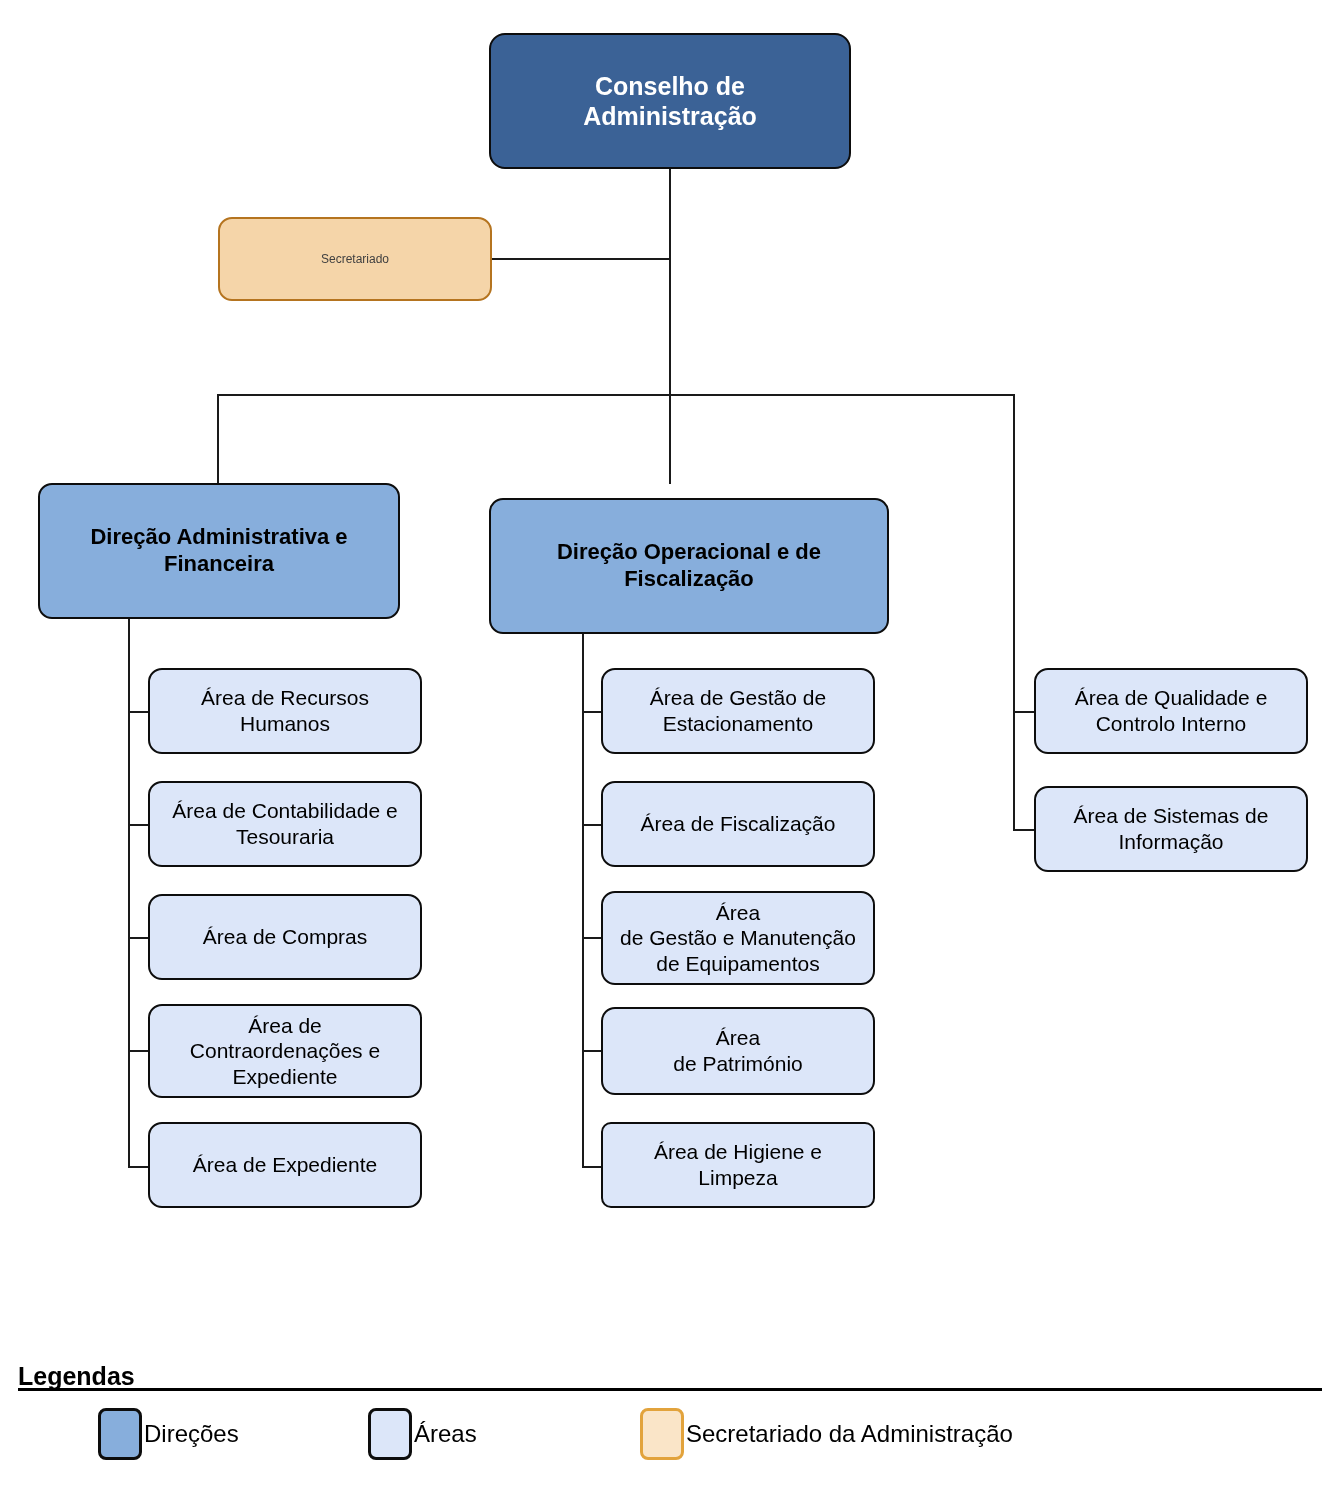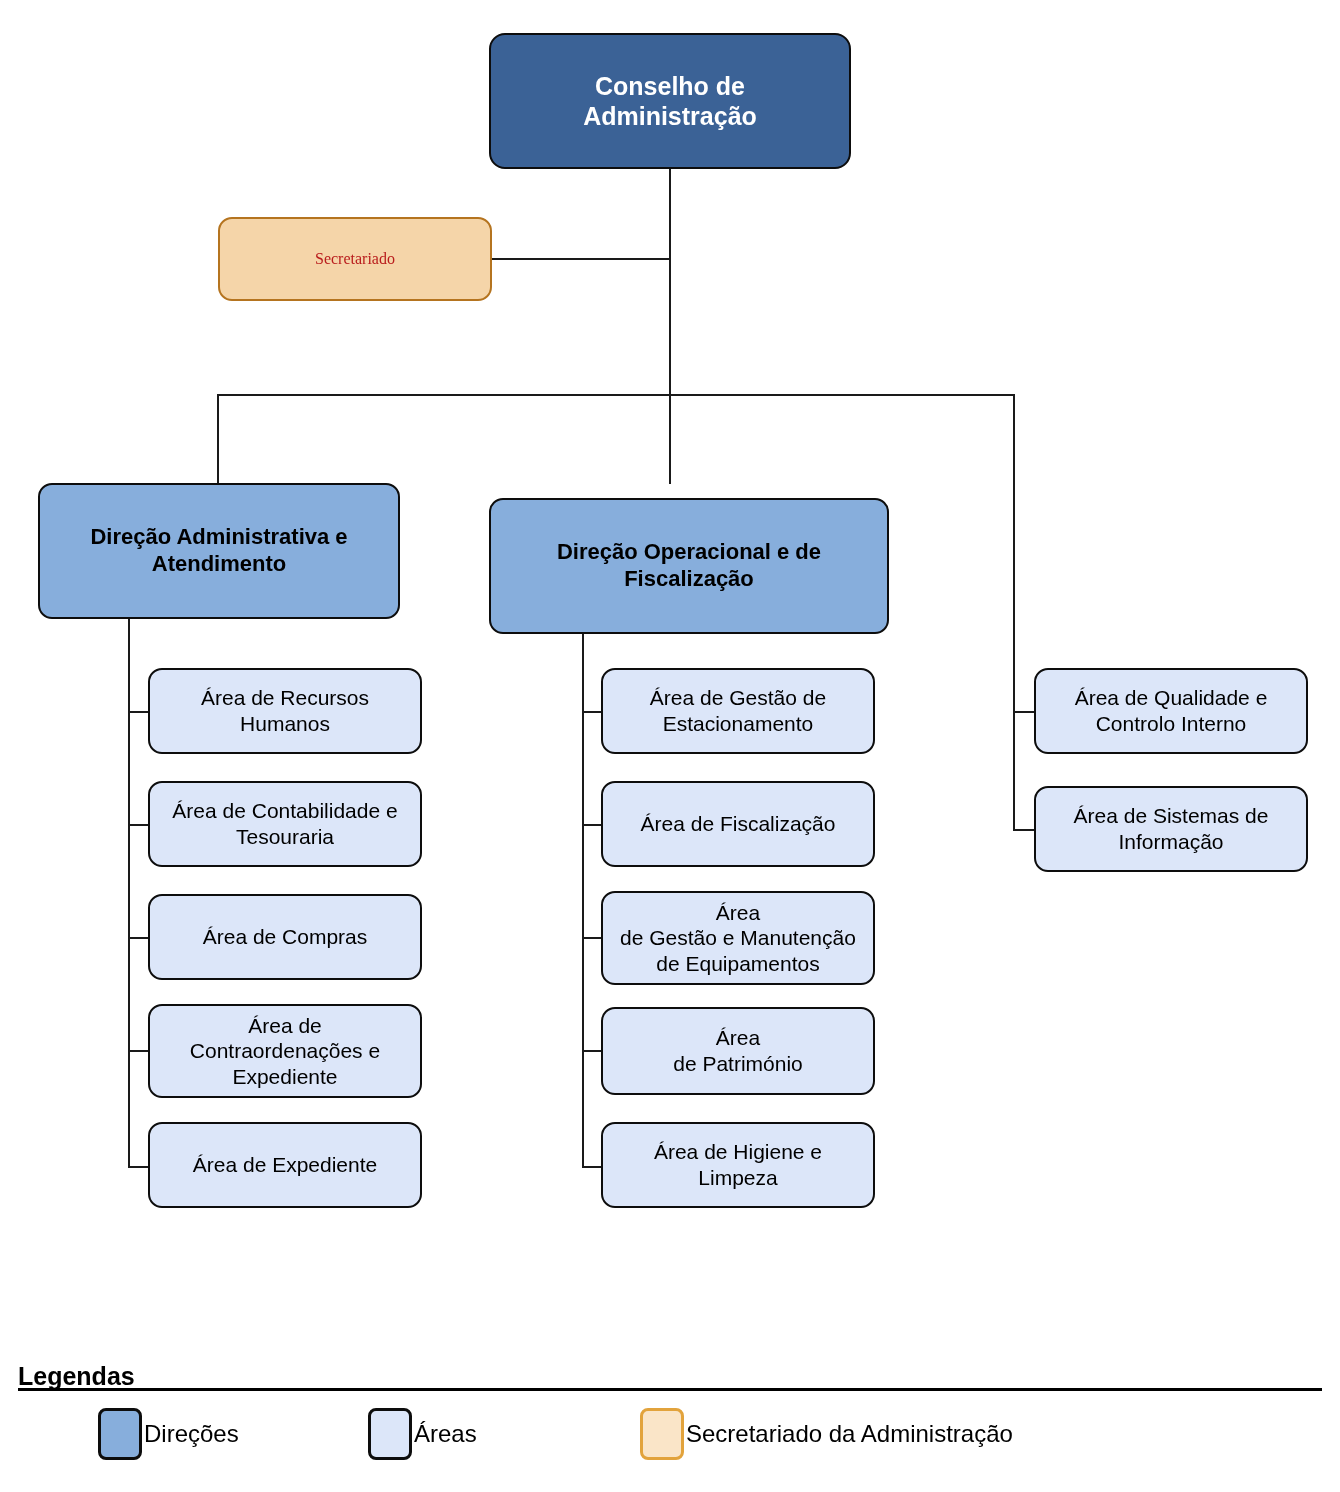--- a/index.html
+++ b/index.html
@@ -45,24 +45,23 @@
     border: 2px solid #0d0d0d;
     color: #ffffff;
     font-weight: bold;
     font-size: 25px;
     border-radius: 16px;
   }
 
   .node.secretariat {
     background: #F5D5A9;
     border: 2px solid #B5741F;
-    color: #b91c1c;
+    color: #404040;
     font-weight: normal;
-    font-size: 16px;
-    font-family: Liberation Serif, serif;
+    font-size: 12px;
   }
 
   .node.direction {
     background: #87AEDC;
     border: 2.5px solid #0d0d0d;
     color: #000000;
     font-weight: bold;
     font-size: 22px;
   }
 
@@ -145,21 +144,21 @@
 
   <div class="line h" style="left:1013px; top:711px; width:22px;"></div>
   <div class="line h" style="left:1013px; top:829px; width:22px;"></div>
 
   <div class="node root" style="left:489px; top:33px; width:362px; height:136px;">Conselho de
 Administração</div>
 
   <div class="node secretariat" style="left:218px; top:217px; width:274px; height:84px;">Secretariado</div>
 
   <div class="node direction" style="left:38px; top:483px; width:362px; height:136px;">Direção Administrativa e
-Atendimento</div>
+Financeira</div>
 
   <div class="node direction" style="left:489px; top:498px; width:400px; height:136px;">Direção Operacional e de
 Fiscalização</div>
 
   <div class="node area" style="left:148px; top:668px; width:274px; height:86px;">Área de Recursos
 Humanos</div>
   <div class="node area" style="left:148px; top:781px; width:274px; height:86px;">Área de Contabilidade e
 Tesouraria</div>
   <div class="node area" style="left:148px; top:894px; width:274px; height:86px;">Área de Compras</div>
   <div class="node area" style="left:148px; top:1004px; width:274px; height:94px;">Área de
@@ -168,21 +167,21 @@
   <div class="node area" style="left:148px; top:1122px; width:274px; height:86px;">Área de Expediente</div>
 
   <div class="node area" style="left:601px; top:668px; width:274px; height:86px;">Área de Gestão de
 Estacionamento</div>
   <div class="node area" style="left:601px; top:781px; width:274px; height:86px;">Área de Fiscalização</div>
   <div class="node area" style="left:601px; top:891px; width:274px; height:94px;">Área
 de Gestão e Manutenção
 de Equipamentos</div>
   <div class="node area" style="left:601px; top:1007px; width:274px; height:88px;">Área
 de Património</div>
-  <div class="node area" style="left:601px; top:1122px; width:274px; height:86px;">Área de Higiene e
+  <div class="node area" style="left:601px; top:1122px; width:274px; height:86px;border-radius:10px;">Área de Higiene e
 Limpeza</div>
 
   <div class="node area" style="left:1034px; top:668px; width:274px; height:86px;">Área de Qualidade e
 Controlo Interno</div>
   <div class="node area" style="left:1034px; top:786px; width:274px; height:86px;">Área de Sistemas de
 Informação</div>
 
   <div id="legend-title">Legendas</div>
   <div id="legend-rule"></div>
 

